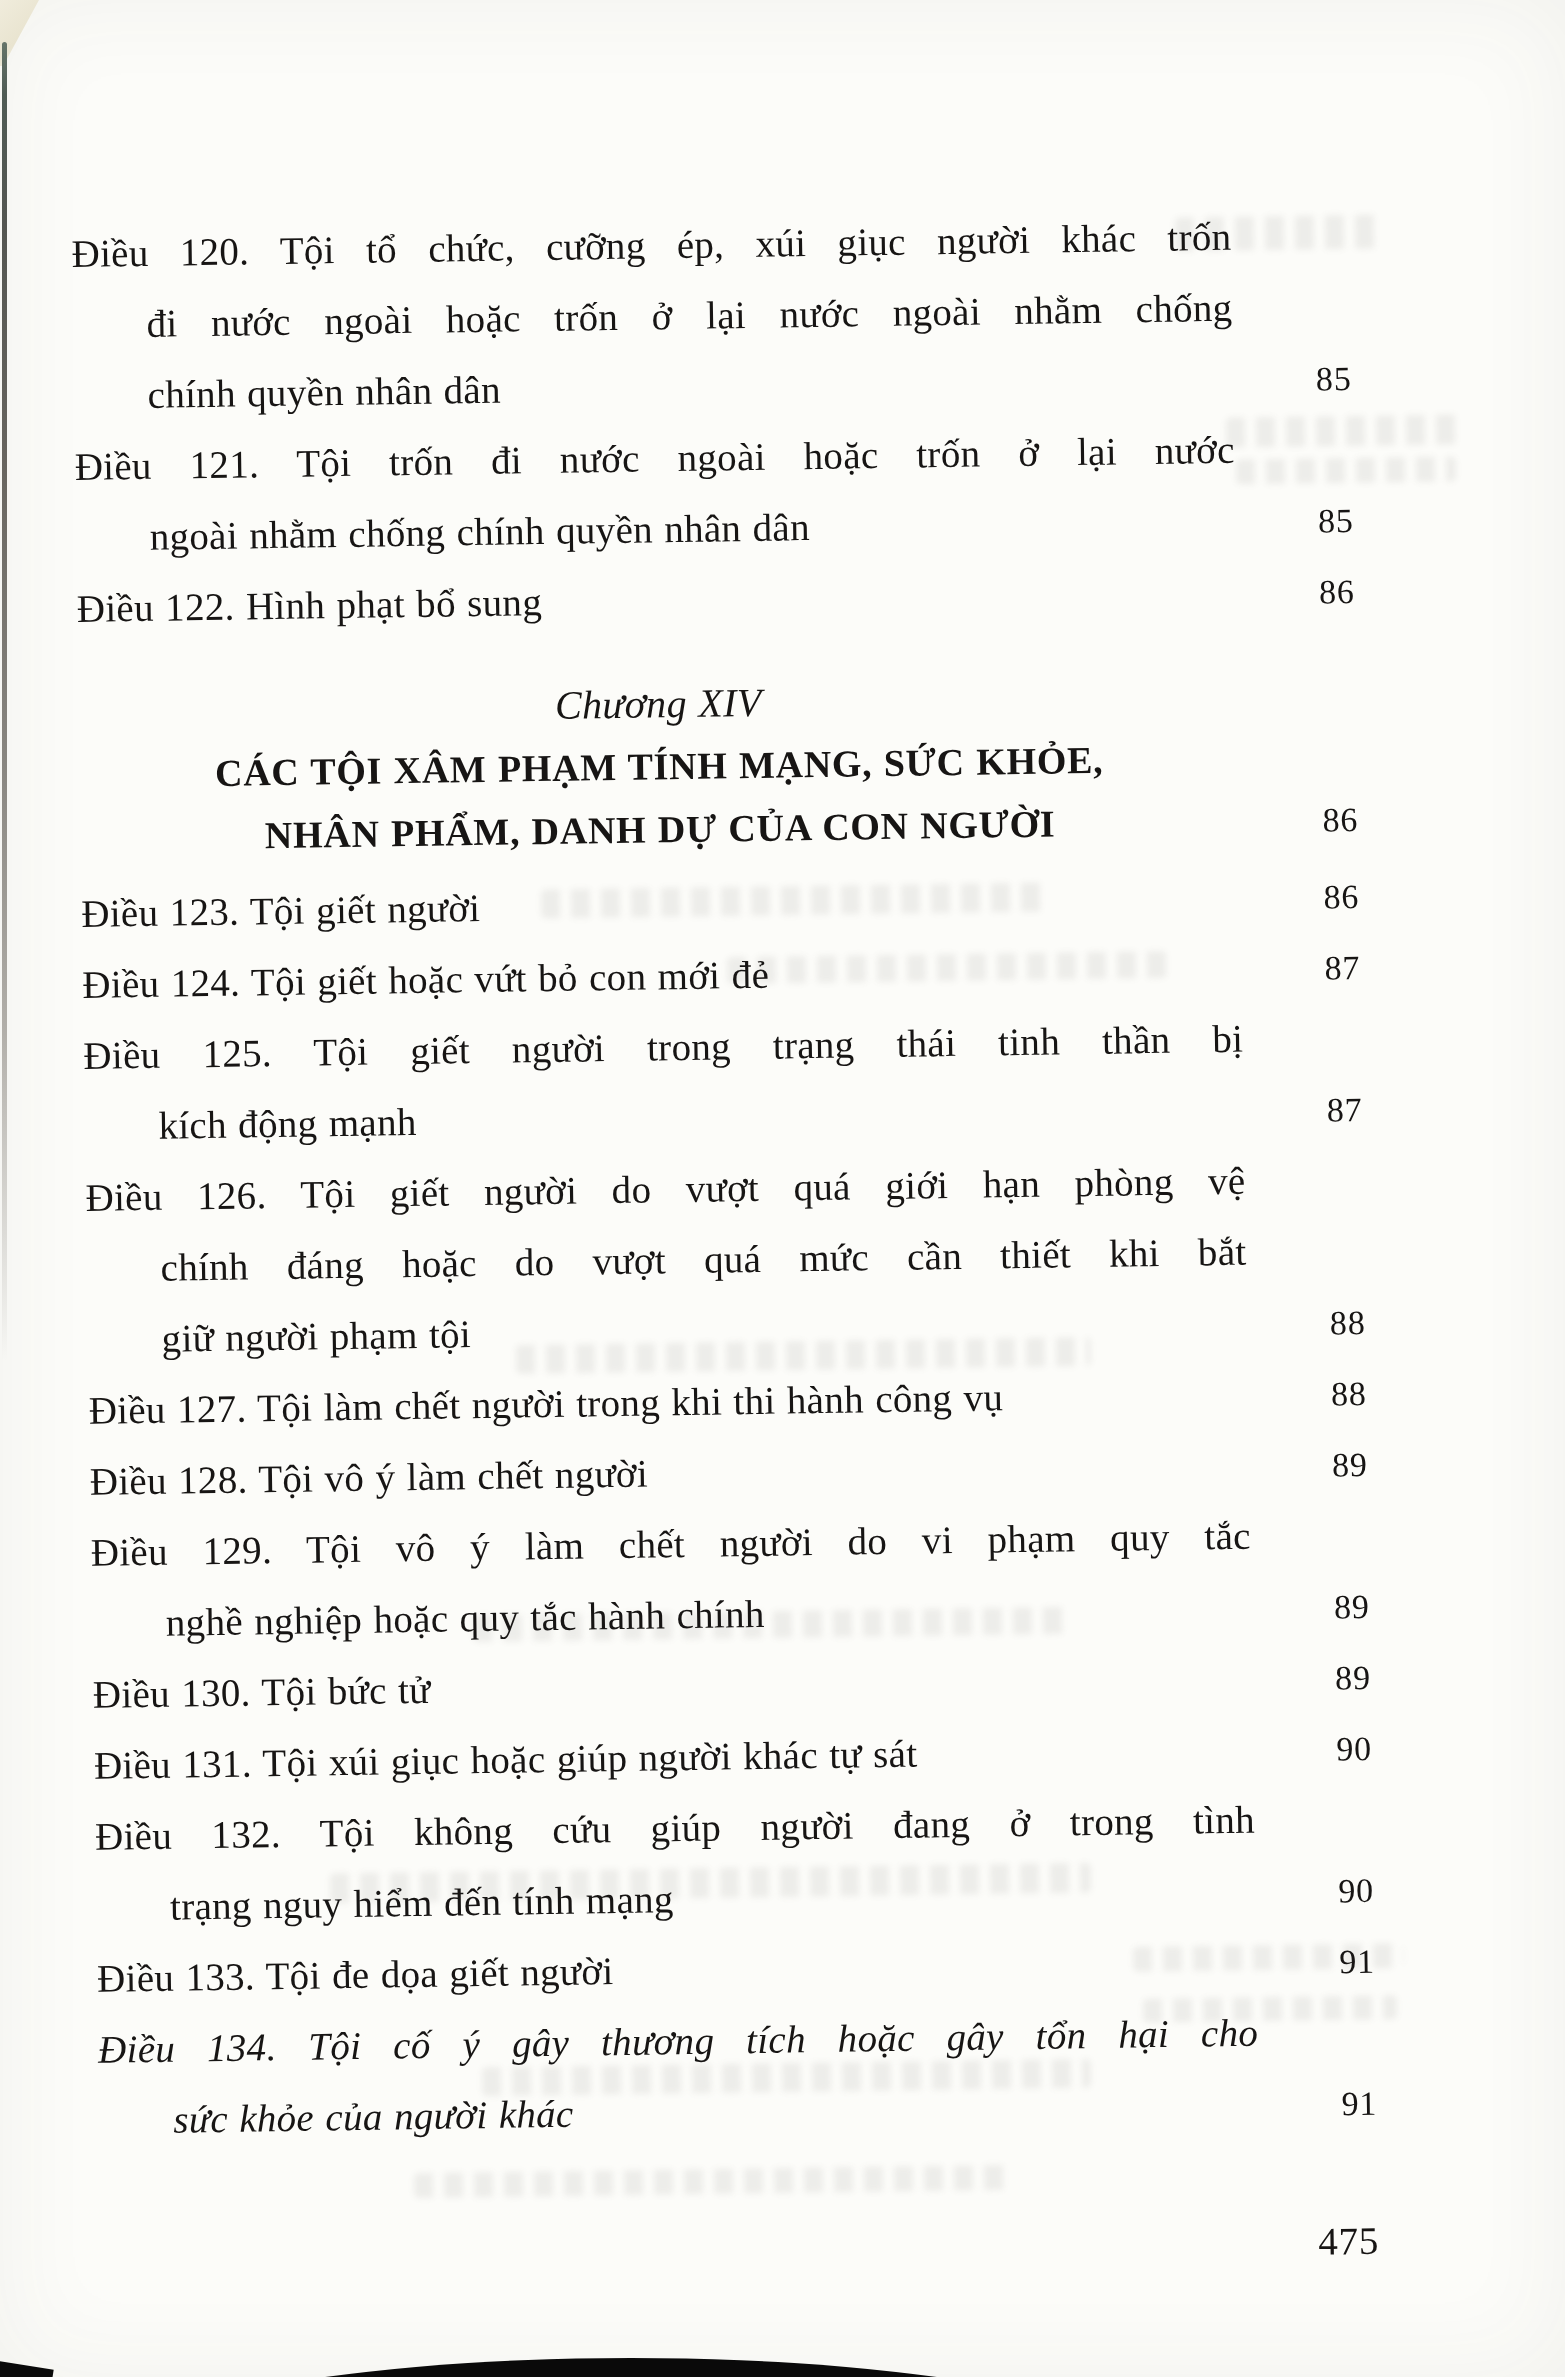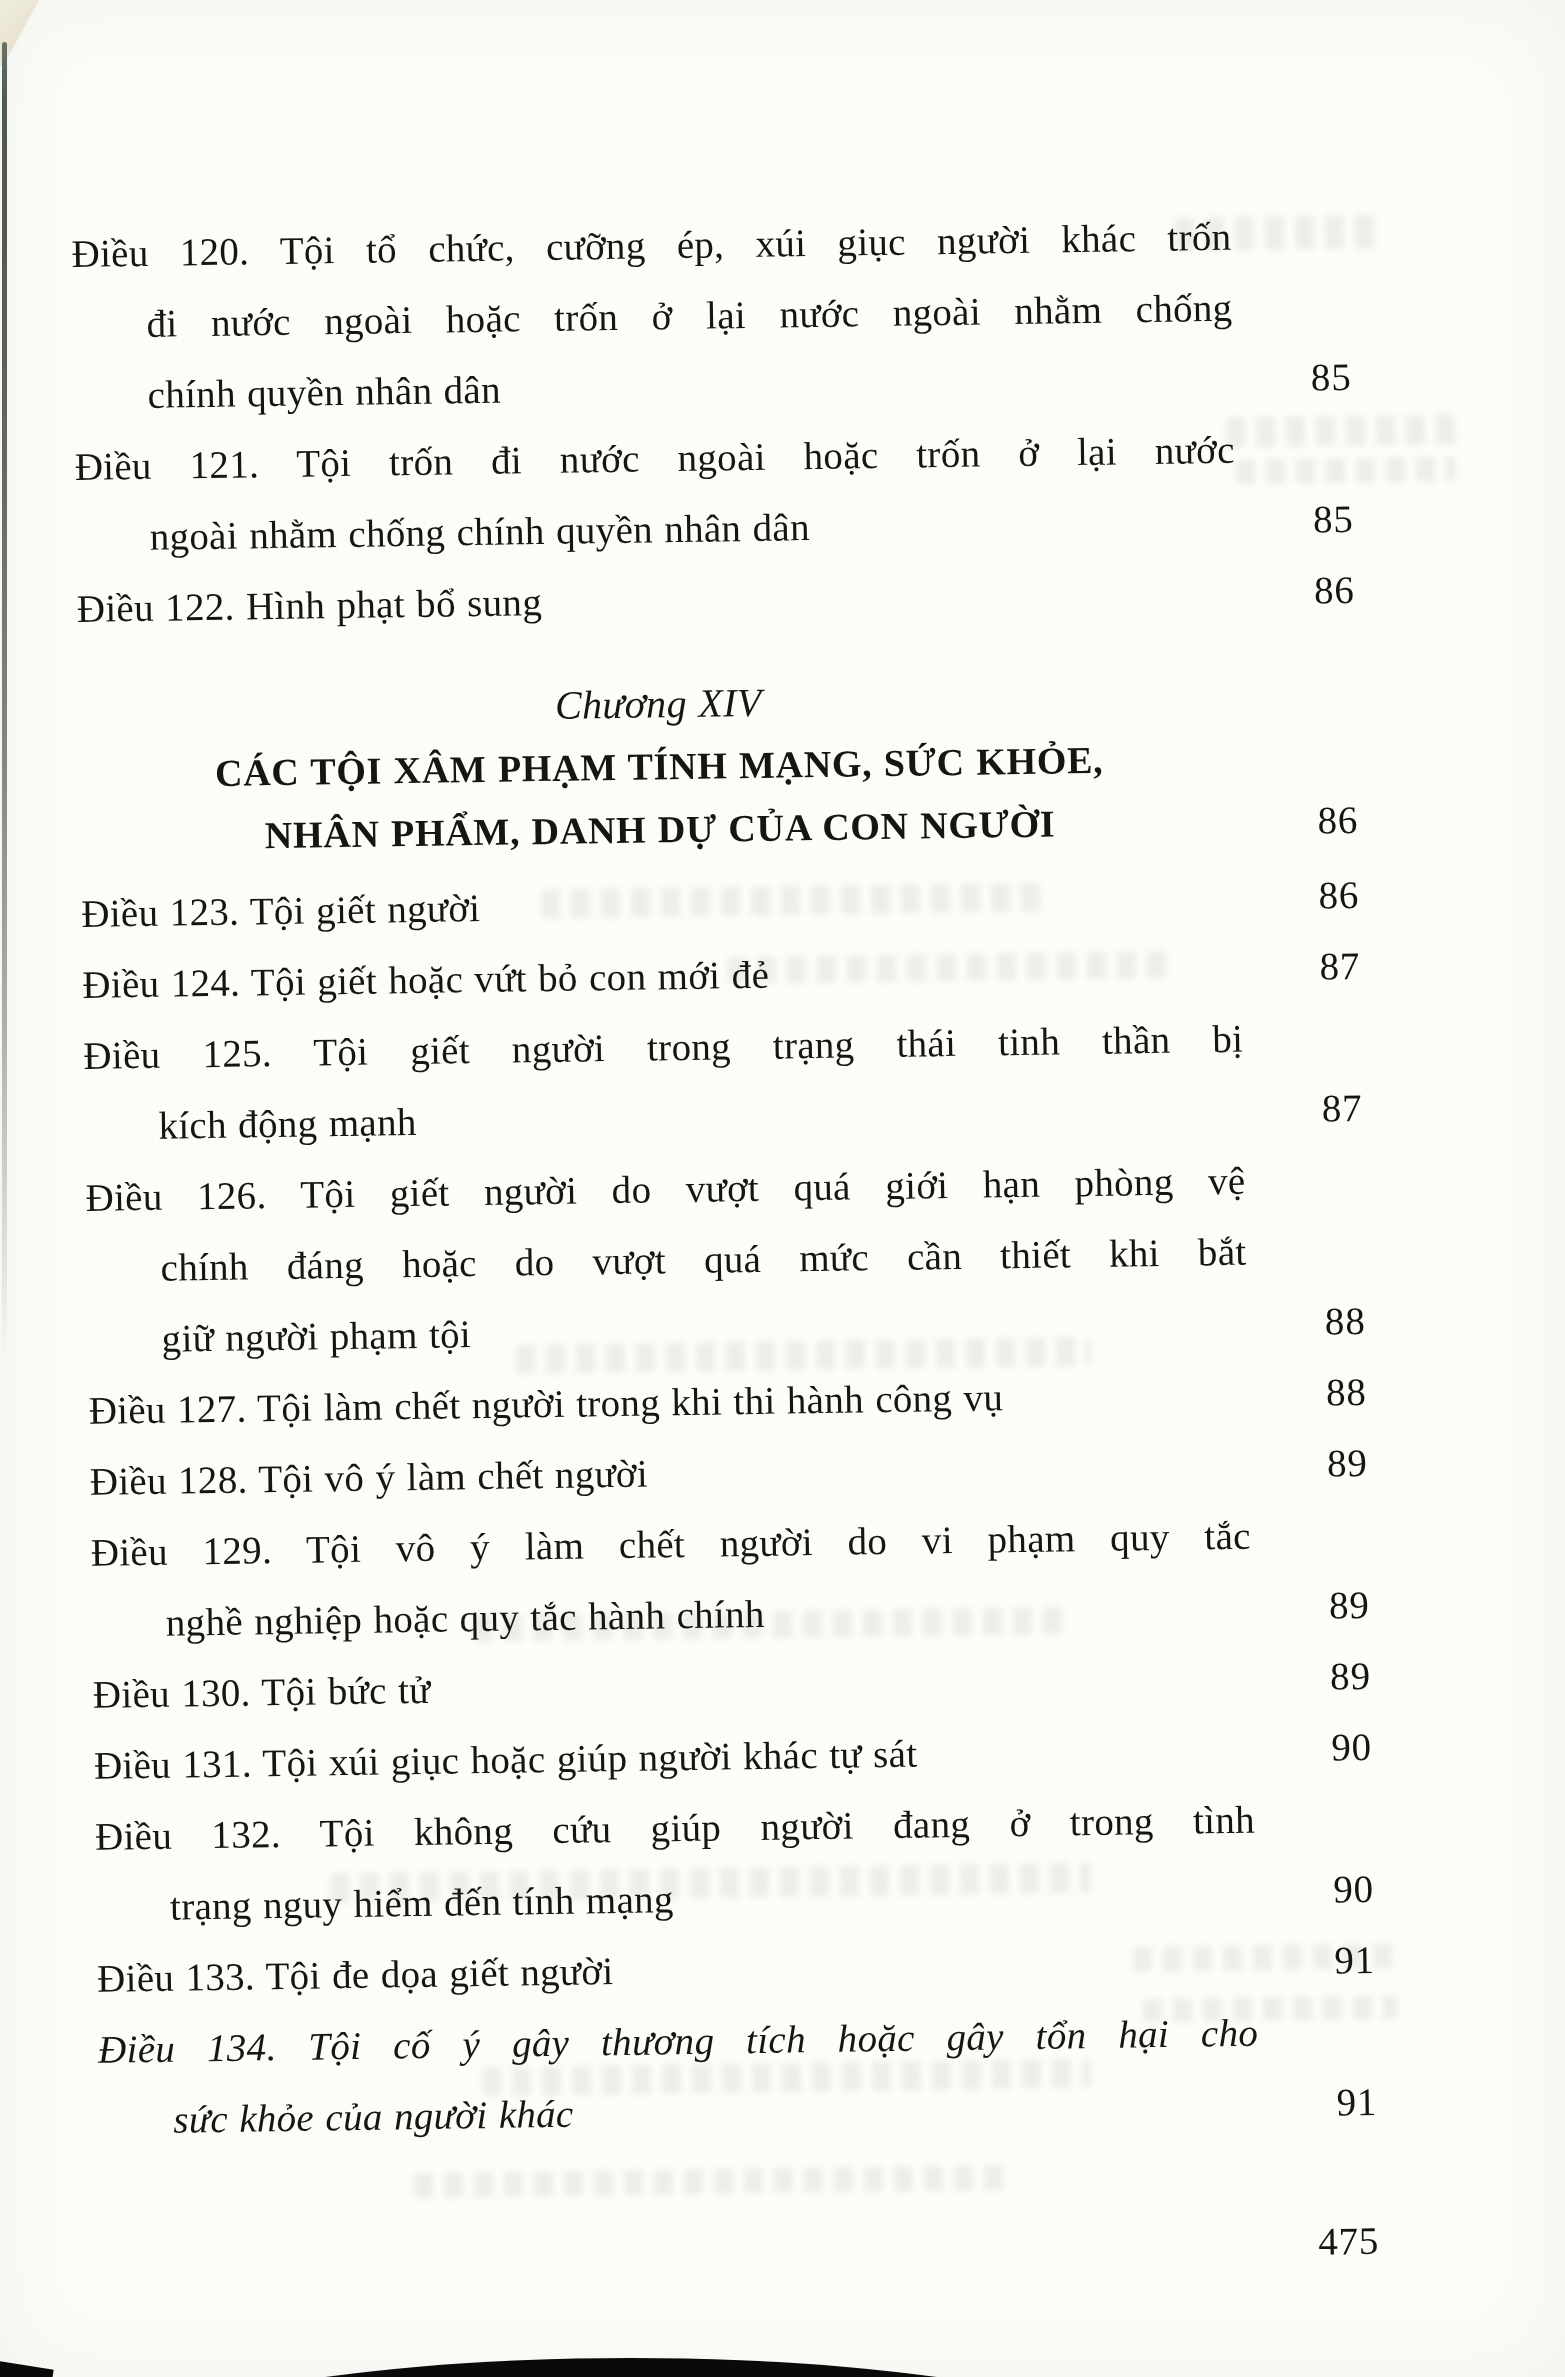--- a/index.html
+++ b/index.html
@@ -49,21 +49,21 @@
     position:absolute; left:71px; top:218px; width:1278px;
     transform:rotate(-0.85deg); transform-origin:0 0;
     color:#171514;
     letter-spacing:0.3px; word-spacing:1.3px;
   }
   .line  { width:1160px; height:71px; line-height:71px; font-size:39px; overflow:visible; }
   .just  { text-align:justify; text-align-last:justify; }
   .cont  { padding-left:74px; }
   .last  { display:flex; align-items:baseline; width:1278px; }
   .last .num { margin-left:auto; }
-  .num   { font-size:39px; font-style:normal; letter-spacing:0.8px; }
+  .num   { font-size:34px; font-style:normal; letter-spacing:0.8px; }
   .entry.it .line, .entry.it .ttl { font-style:italic; }
 
   .chapter { margin-top:37px; }
   .ch-line { position:relative; width:1278px; height:63px; line-height:63px; }
   .ch-inner { display:block; width:1160px; text-align:center; }
   .ch-label .ch-inner { font-style:italic; font-size:40px; }
   .ch-title .ch-inner { font-weight:bold; font-size:38px; letter-spacing:0.7px; }
   .ch-num { position:absolute; right:0; top:0; height:63px; line-height:63px; }
 
   .entries-after { margin-top:7.6px; }

